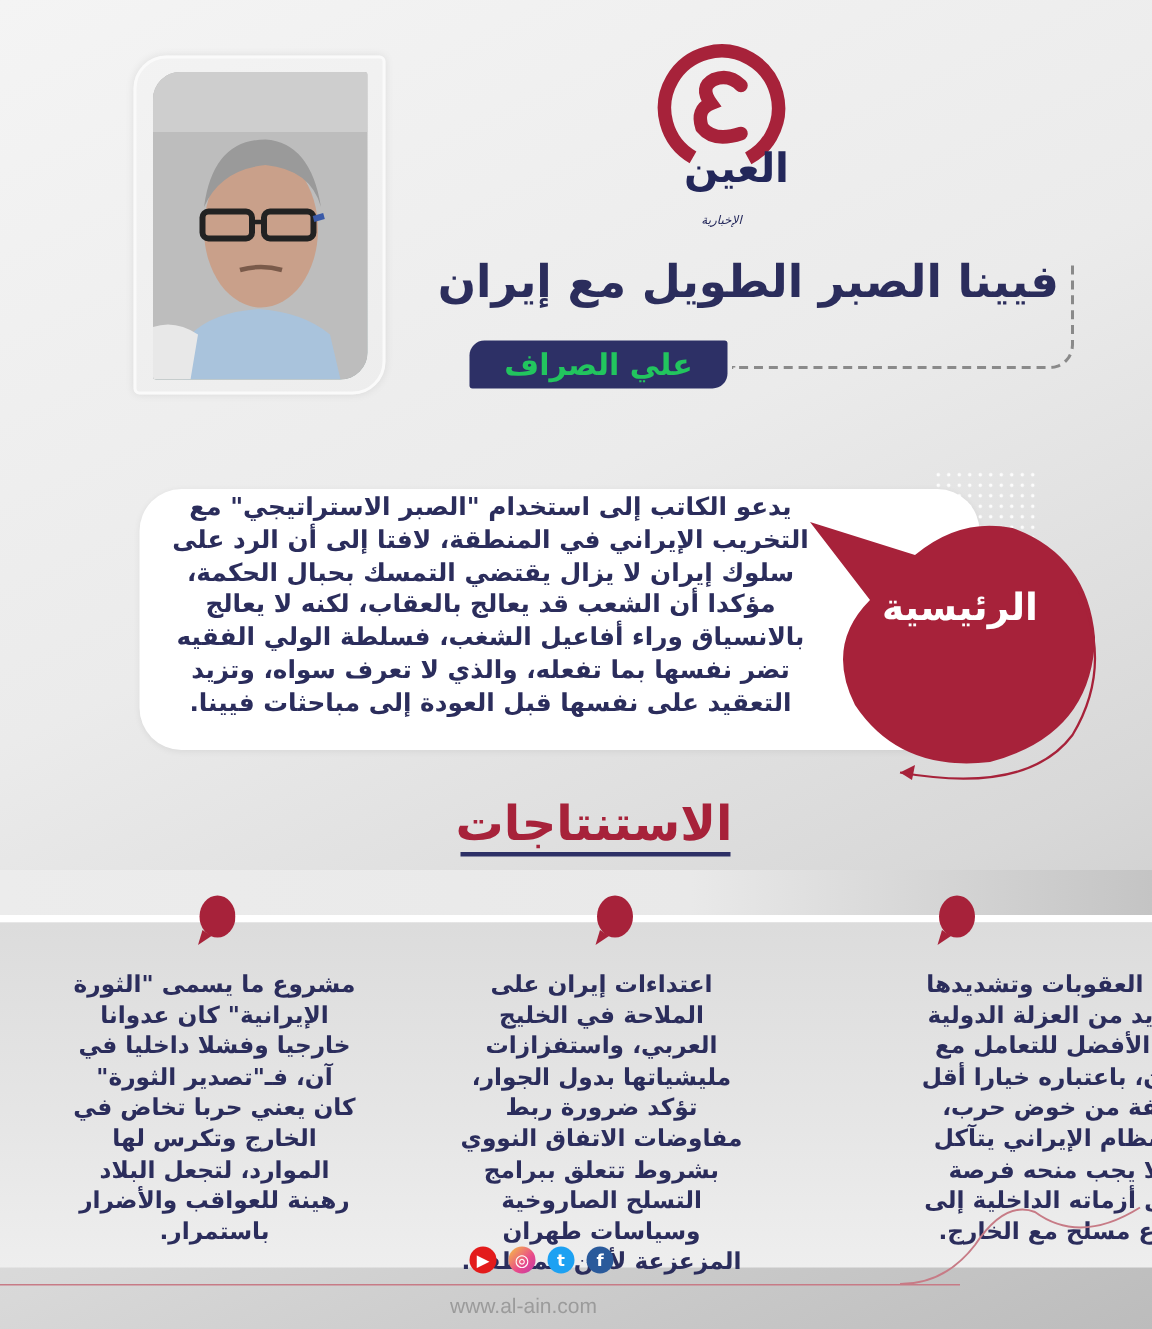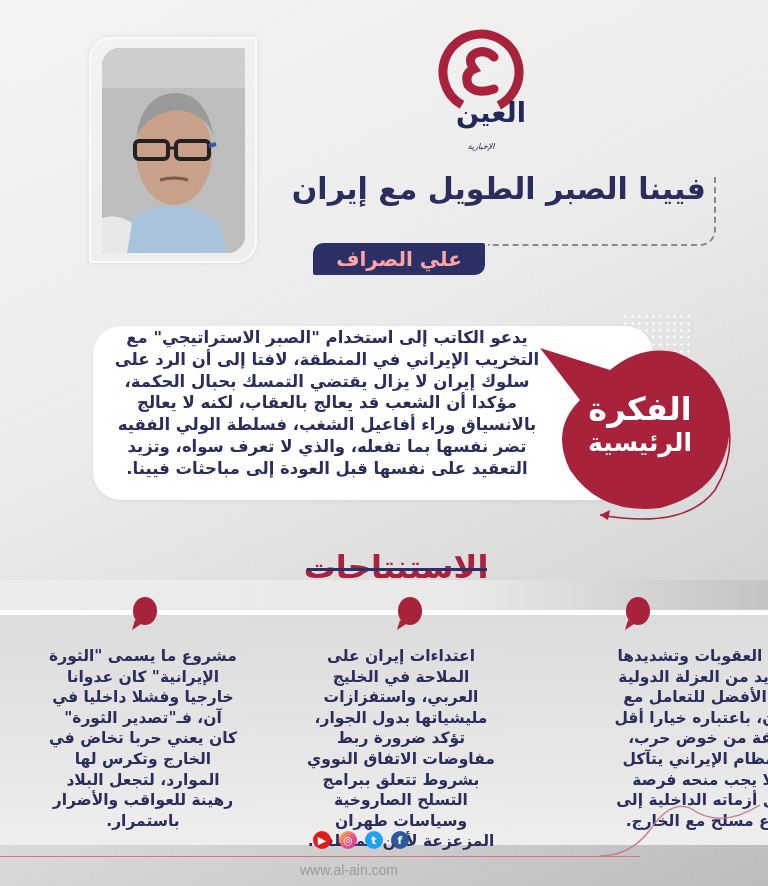--- a/index.html
+++ b/index.html
@@ -41,23 +41,23 @@
     .title {
       right: 62px; top: 171px; width: 420px; text-align: right; direction: rtl;
       font-size: 30px; font-weight: bold; color: #2b2d5c; letter-spacing: -0.5px;
     }
     .dash-frame {
       left: 488px; top: 176px; width: 228px; height: 70px;
       border-right: 2px dashed #8a8a8a; border-bottom: 2px dashed #8a8a8a;
       border-bottom-right-radius: 16px;
     }
     .author-pill {
-      left: 313px; top: 243px; width: 172px; height: 32px;
+      left: 313px; top: 227px; width: 172px; height: 32px;
       background: #2d3066; border-radius: 10px 2px 10px 2px;
-      color: #fca5a5; font-weight: bold; font-size: 20px; text-align: center;
+      color: #22c55e; font-weight: bold; font-size: 20px; text-align: center;
       line-height: 32px; direction: rtl;
     }
 
     
     .idea-box {
       left: 93px; top: 326px; width: 560px; height: 174px;
       background: #ffffff; border-radius: 28px;
       box-shadow: 0 1px 4px rgba(0,0,0,0.06);
     }
     .idea-text {
@@ -72,21 +72,21 @@
     .idea-badge { left: 540px; top: 330px; width: 200px; height: 200px; }
     .idea-badge-text {
       left: 565px; top: 390px; width: 150px; text-align: center; direction: rtl;
       color: #fff; font-weight: bold;
     }
     .idea-badge-text .l1 { font-size: 32px; line-height: 38px; display:block; }
     .idea-badge-text .l2 { font-size: 25px; line-height: 30px; display:block; }
 
     
     .concl-title {
-      left: 296px; top: 548px; width: 200px; text-align: center; direction: rtl;
+      left: 296px; top: 530px; width: 200px; text-align: center; direction: rtl;
       font-size: 32px; font-weight: bold; color: #a7223a;
     }
     .concl-underline { left: 307px; top: 568px; width: 180px; height: 3px; background: #2d3066; }
 
     
     .band-top { left: 0; top: 580px; width: 768px; height: 30px;
       background: linear-gradient(90deg, #ececec 0%, #e9e9e9 60%, #c4c4c4 100%); }
     .band-line { left: 0; top: 610px; width: 768px; height: 5px; background: #ffffff; }
     .band-bottom { left: 0; top: 615px; width: 768px; height: 230px;
       background: linear-gradient(180deg, #dcdcdc 0%, #e6e6e6 60%, #eeeeee 100%); }
@@ -147,21 +147,20 @@
 
 <div class="abs idea-box"></div>
 <div class="abs idea-text">يدعو الكاتب إلى استخدام "الصبر الاستراتيجي" مع التخريب الإيراني في المنطقة، لافتا إلى أن الرد على سلوك إيران لا يزال يقتضي التمسك بحبال الحكمة، مؤكدا أن الشعب قد يعالج بالعقاب، لكنه لا يعالج بالانسياق وراء أفاعيل الشغب، فسلطة الولي الفقيه تضر نفسها بما تفعله، والذي لا تعرف سواه، وتزيد التعقيد على نفسها قبل العودة إلى مباحثات فيينا.</div>
 <div class="abs dots"></div>
 <svg class="abs idea-badge" viewBox="0 0 200 200">
   <path d="M0 18 L70 40 Q100 15 135 22 Q185 40 190 95 Q188 160 120 178 Q60 185 30 140 Q10 100 40 70 Z" fill="#a7223a"></path>
   <path d="M175 55 Q205 110 175 160 Q145 200 60 185" fill="none" stroke="#a7223a" stroke-width="1.5"></path>
   <path d="M60 185 L70 180 L68 190 Z" fill="#a7223a"></path>
 </svg>
 <div class="abs idea-badge-text">
-  <span class="l1">الفكرة</span>
   <span class="l2">الرئيسية</span>
 </div>
 
 <div class="abs concl-title">الاستنتاجات</div>
 <div class="abs concl-underline"></div>
 
 <div class="abs band-top"></div>
 <div class="abs band-line"></div>
 <div class="abs band-bottom"></div>
 

